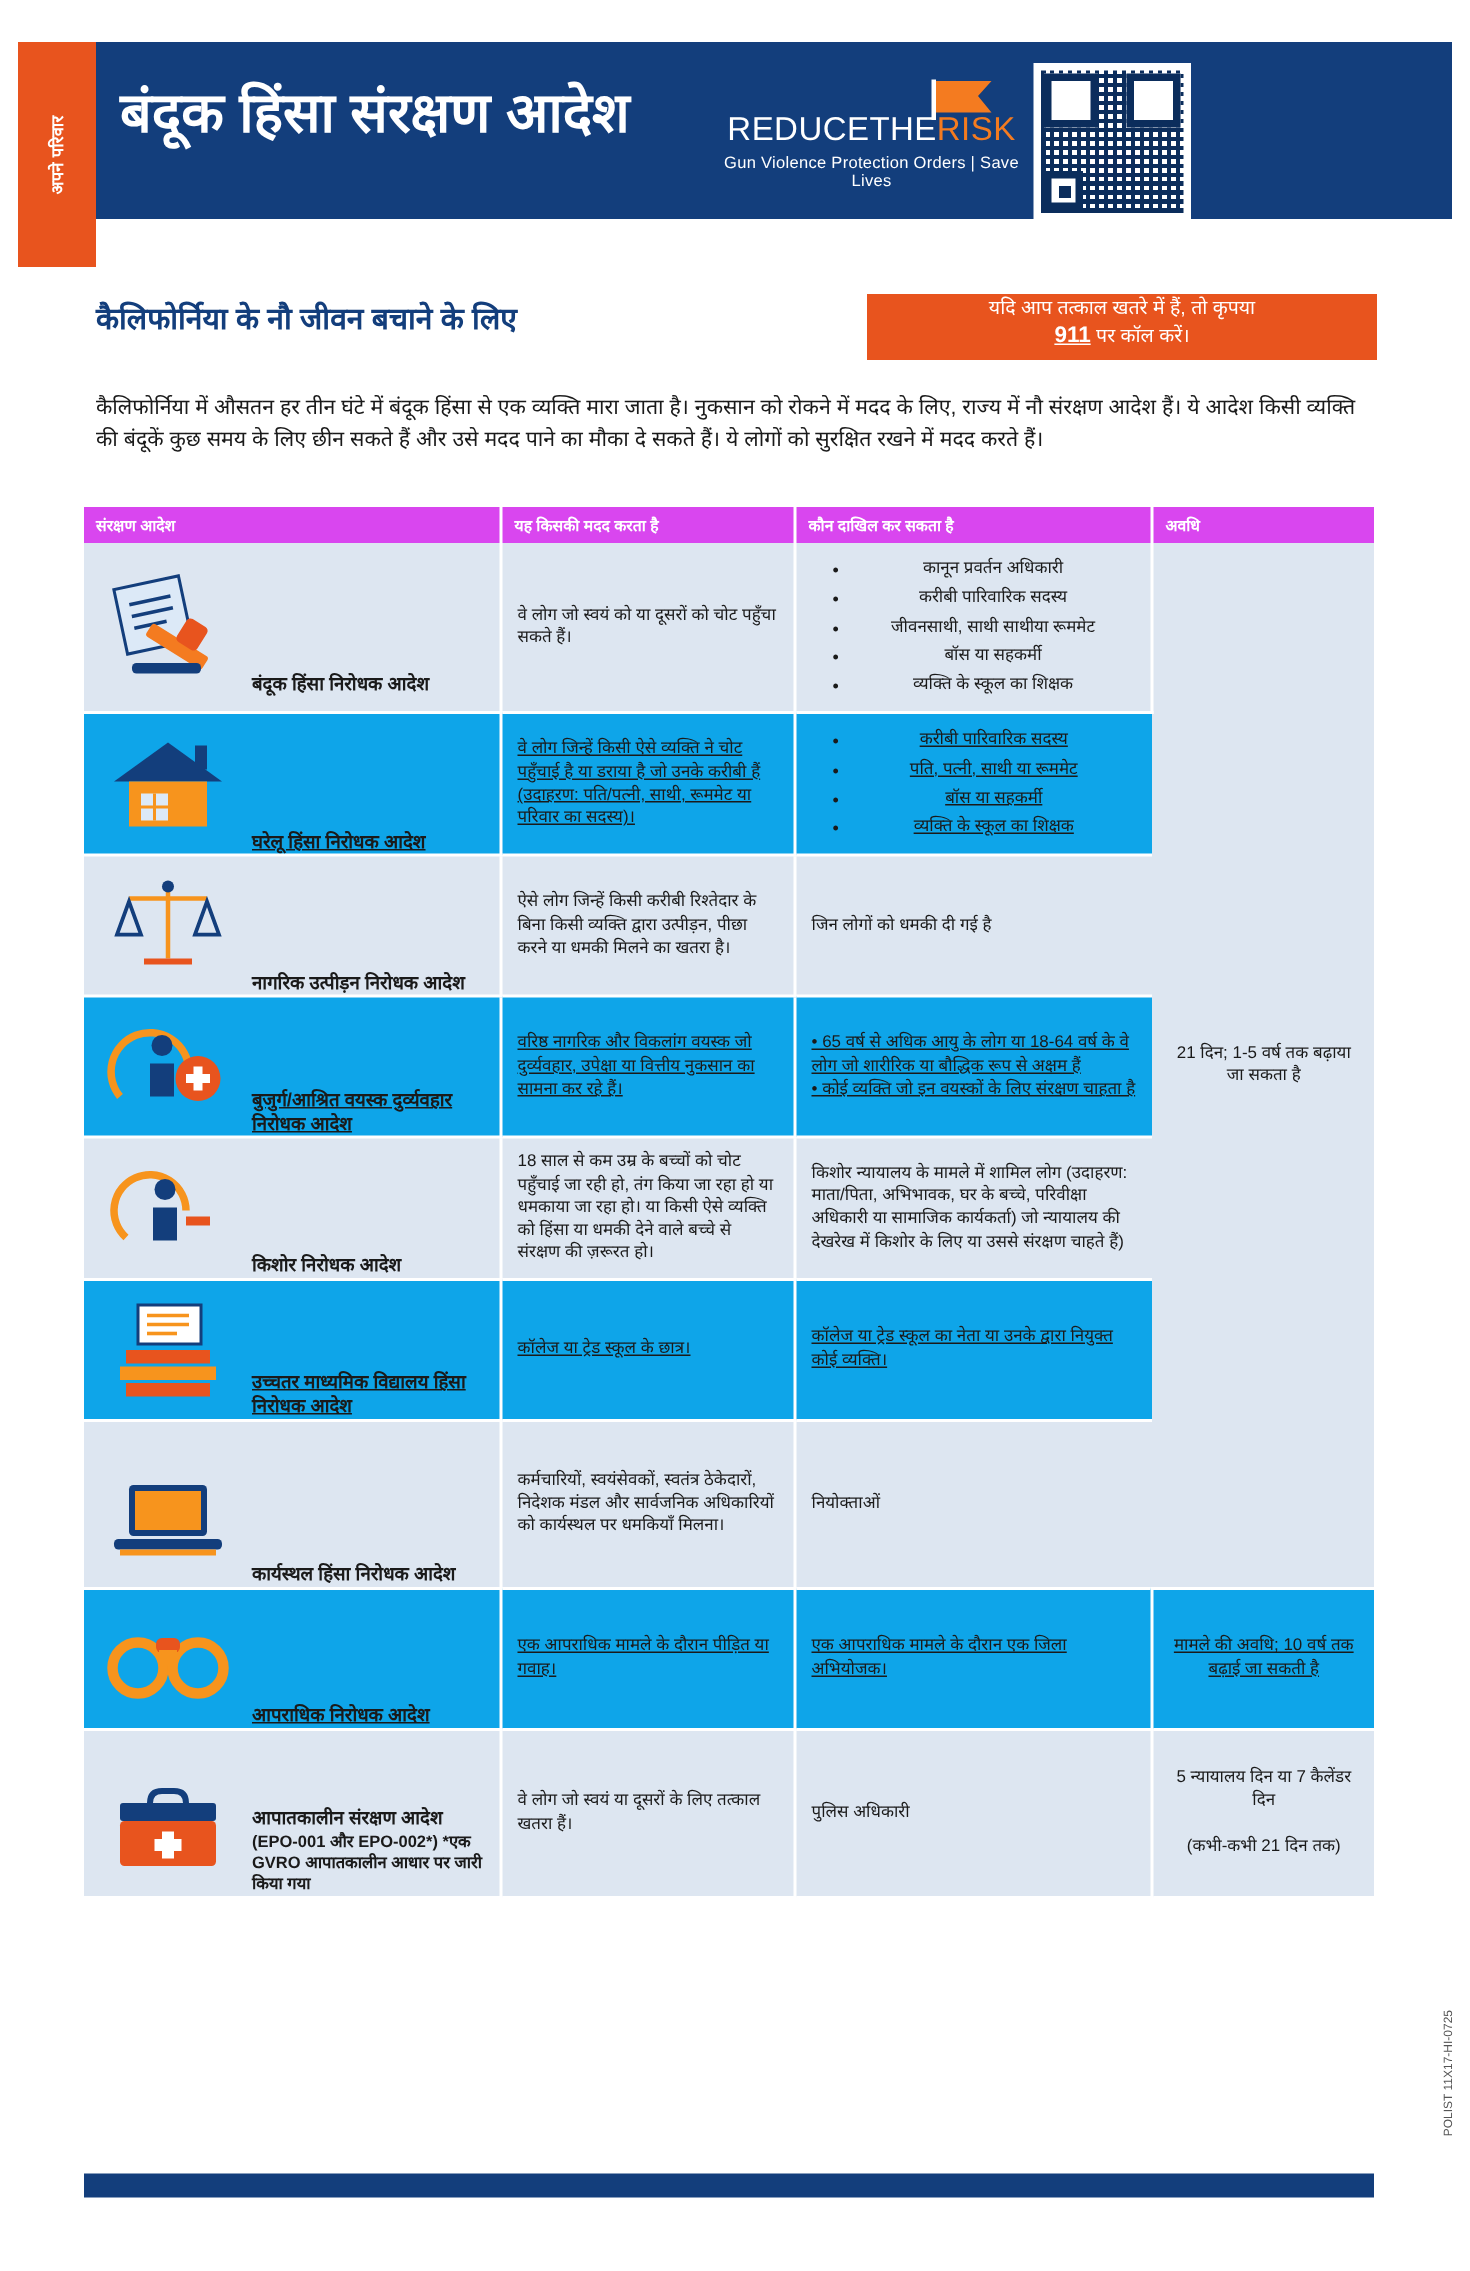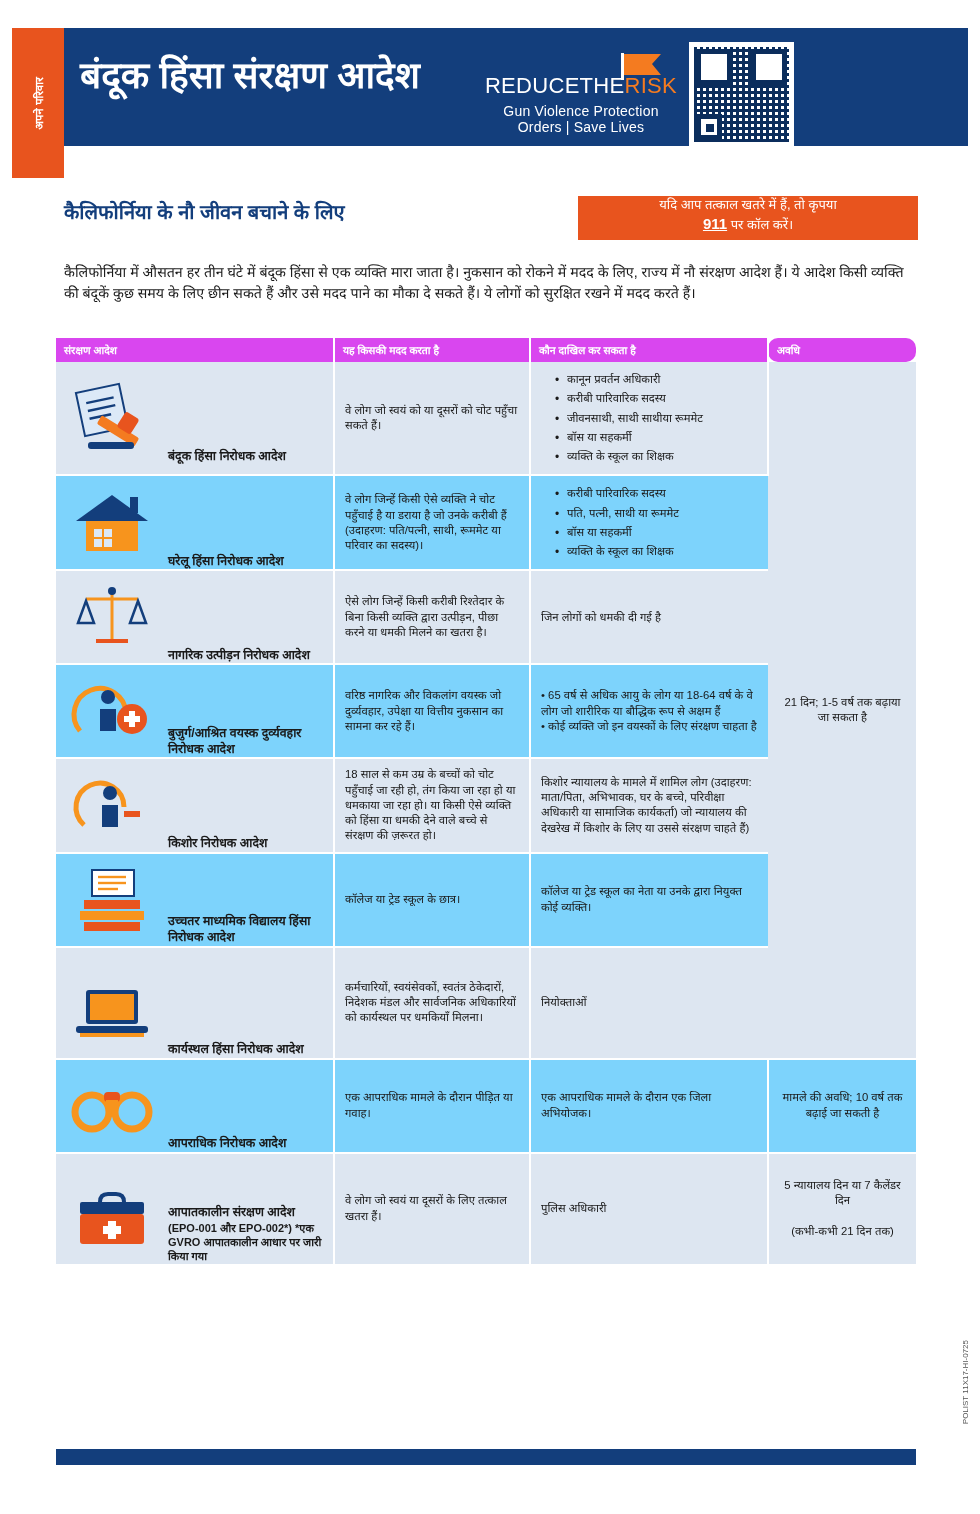--- a/index.html
+++ b/index.html
@@ -36,21 +36,21 @@
     color:#ffffff; font-size:37px; font-weight:bold; line-height:1.18;
   }
   .logo-block {
     position:absolute; left:417px; top:45px; width:200px; text-align:center;
   }
   .logo-word {
     font-size:22px; font-weight:normal; color:#ffffff; letter-spacing:.3px;
   }
   .logo-word .risk { color:#F47B20; }
   .logo-sub {
-    font-size:14px; color:#ffffff; margin-top:4px; letter-spacing:.2px;
+    font-size:11px; color:#ffffff; margin-top:4px; letter-spacing:.2px;
   }
   .logo-flag {
     position:absolute; right:16px; top:-22px; width:46px; height:30px;
   }
   .qr-wrap {
     position:absolute; left:625px; top:14px; width:105px; height:105px;
     background:#ffffff; padding:5px;
   }
   .qr {
     width:95px; height:95px;
@@ -103,39 +103,39 @@
     border-collapse:collapse;
   }
   .table col.c1 { width:278px; }
   .table col.c2 { width:196px; }
   .table col.c3 { width:238px; }
   .table col.c4 { width:148px; }
   .table thead th {
     background:#d946ef; color:#ffffff; font-size:10.5px; font-weight:bold;
     text-align:left; padding:5px 8px; border-right:2px solid #ffffff;
   }
-  .table thead th:last-child { border-right:none;border-radius:10px; }
+  .table thead th:last-child { border-right:none; }
   .table td {
     vertical-align:middle; font-size:11.3px; line-height:1.35; color:#1a1a1a;
     padding:8px 10px; border-right:2px solid #ffffff; border-bottom:2px solid #ffffff;
   }
   .table td:last-child { border-right:none; }
   .row-a td { background:#DDE6F1; }
-  .row-b td { background:#7dd3fc; }
+  .row-b td { background:#0ea5e9;text-decoration:underline; }
   .cell-name { padding:0 !important; }
   .namebox { display:flex; align-items:flex-end; min-height:92px; }
   .icon-cell {
     width:112px; min-width:112px; height:92px;
     display:flex; align-items:center; justify-content:center;
   }
   .name-text { font-weight:bold; font-size:12.4px; line-height:1.3; padding-right:8px; }
   .name-text .sub { font-weight:bold; font-size:11px; display:block; }
   .dur { text-align:center; }
   ul.bl { margin:0; padding:0 0 0 14px; list-style:none; }
-  ul.bl li { position:relative; padding:2px 0 2px 12px; }
+  ul.bl li { position:relative; padding:2px 0 2px 12px;text-align:center; }
   ul.bl li:before {
     content:"•"; position:absolute; left:0; top:2px; color:#1a1a1a; font-size:12px;
   }
   .footer-bar {
     position:absolute; left:56px; top:1449px; width:860px; height:16px; background:#133E7C;
   }
   .sidecode {
     position:absolute; right:10px; top:1340px;
     writing-mode: vertical-rl; transform: rotate(180deg);
     font-size:8px; color:#555;

